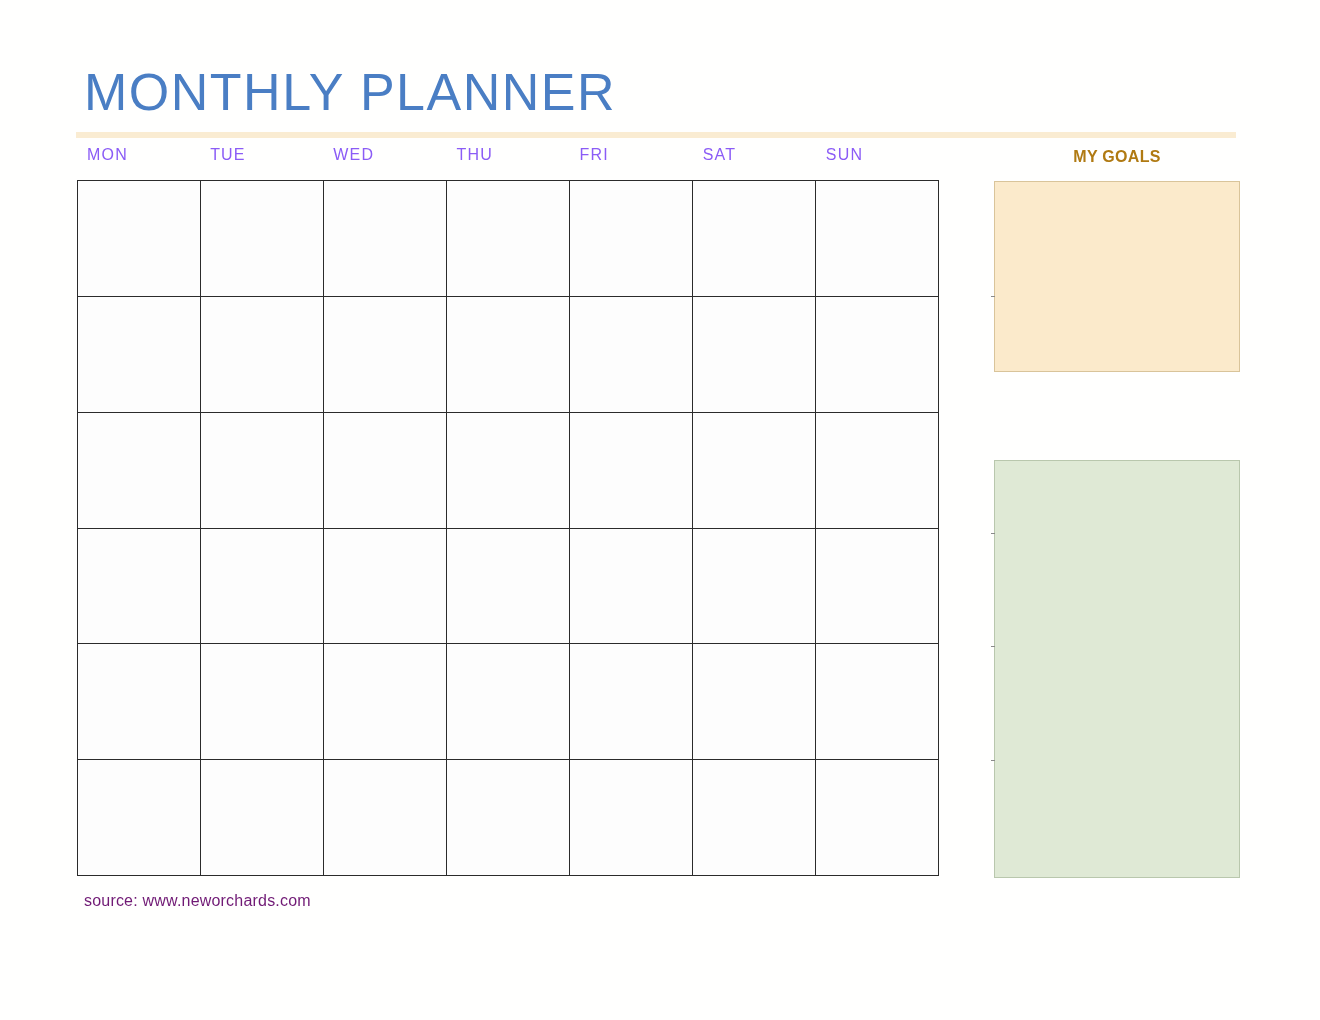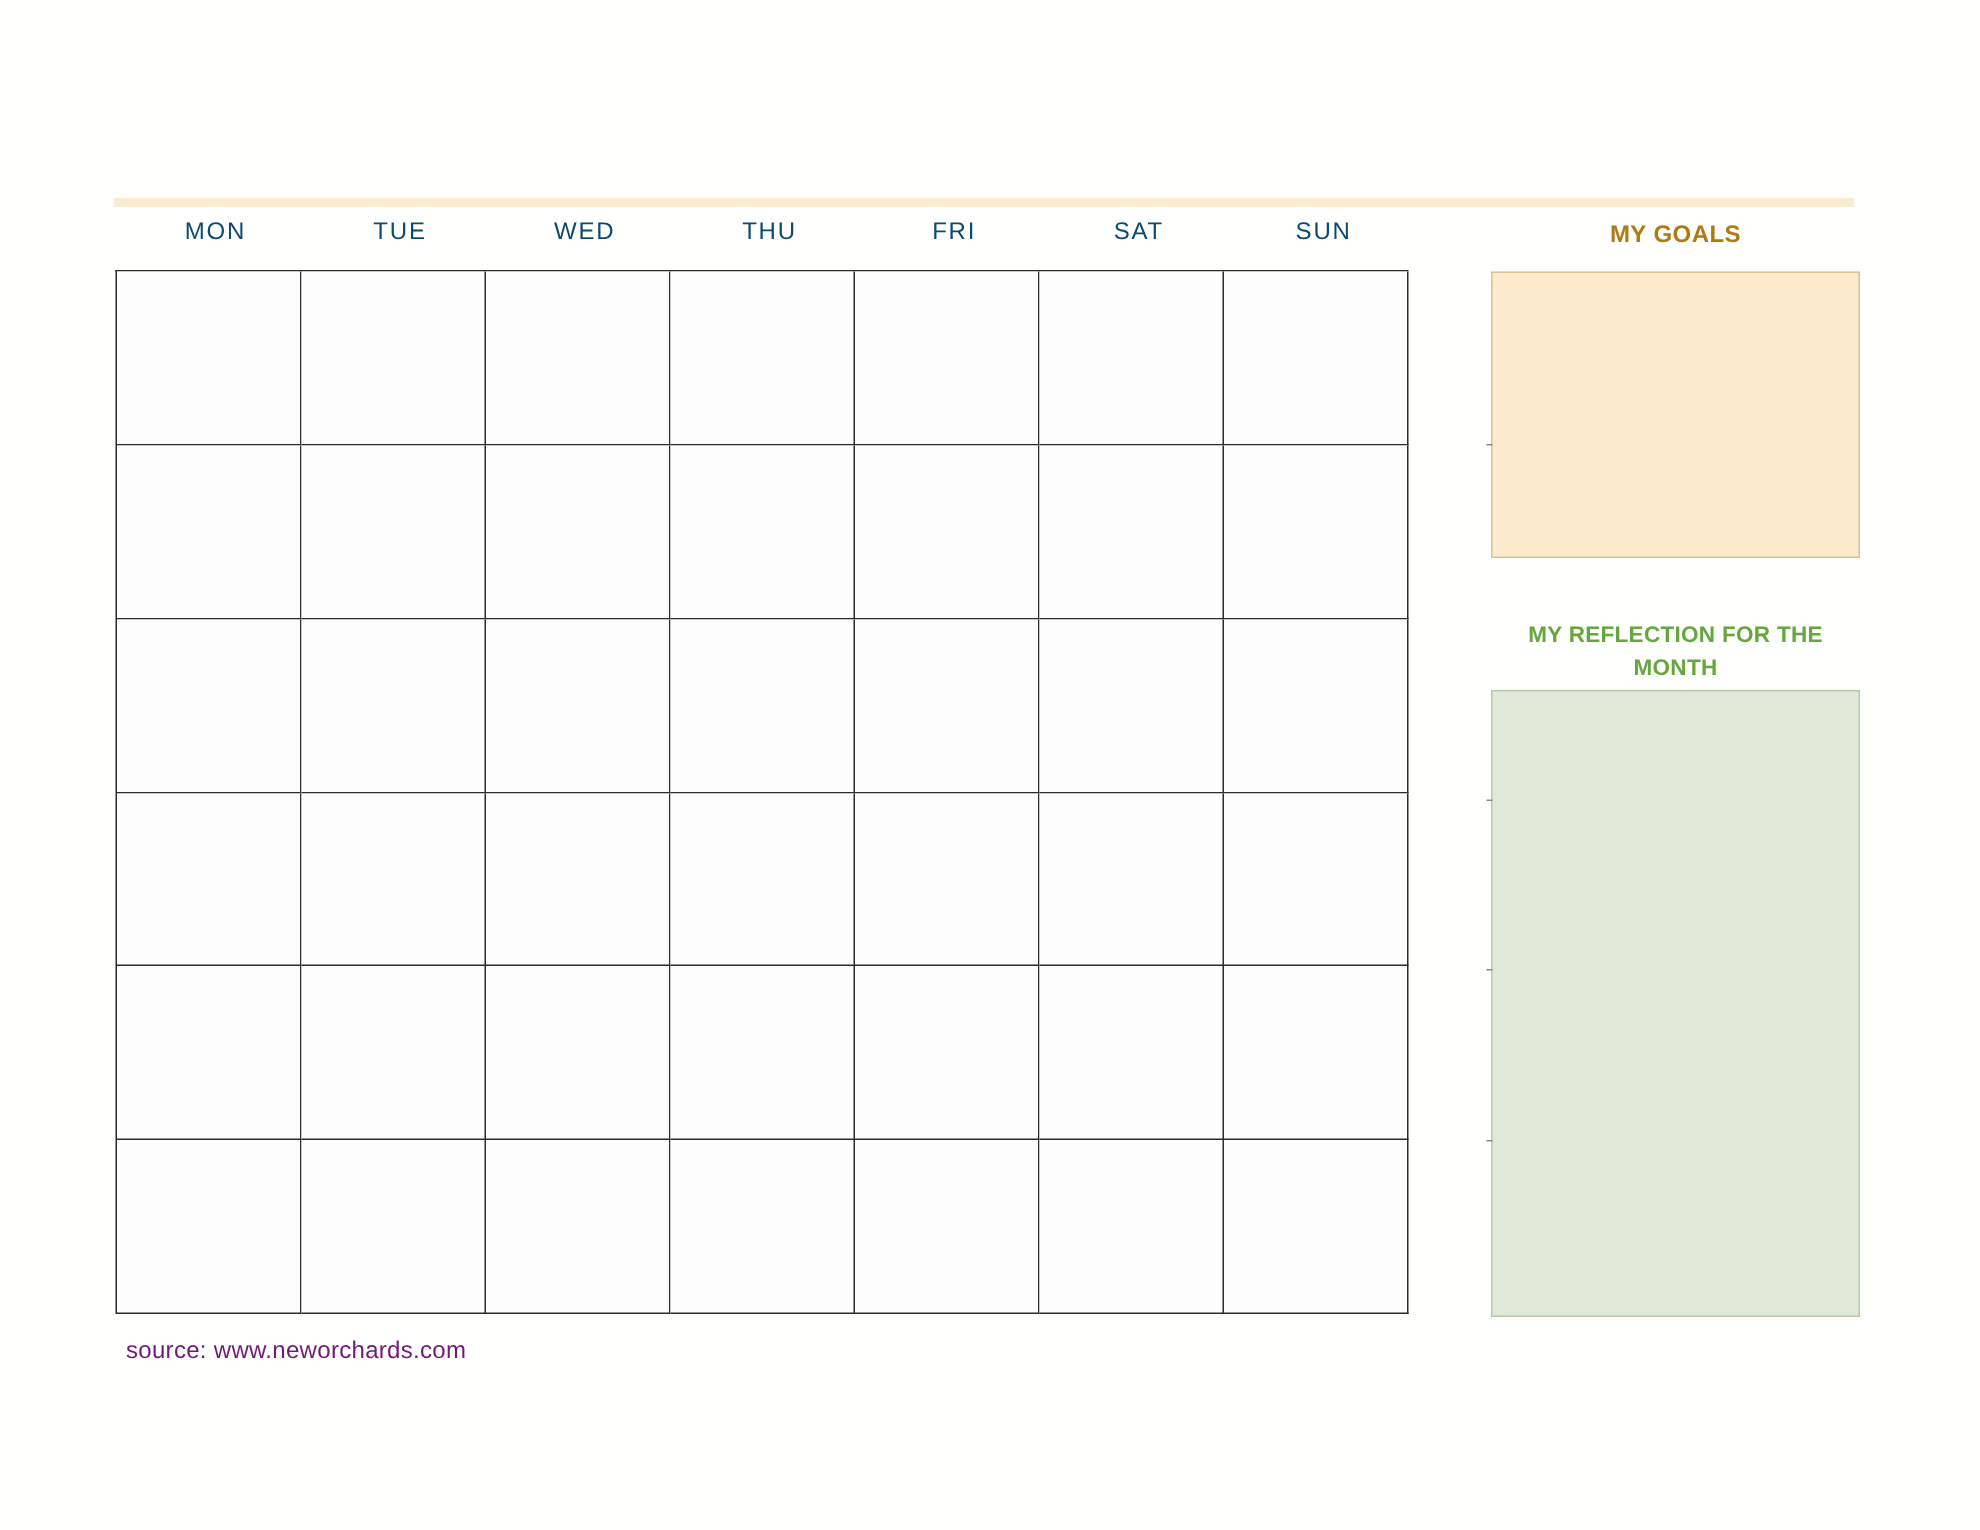--- a/index.html
+++ b/index.html
@@ -50,25 +50,24 @@
     left: 77px;
     top: 146px;
     width: 862px;
     height: 30px;
     display: flex;
   }
   .weekday {
     width: 123.2px;
     font-size: 16px;
     letter-spacing: 1.2px;
-    color: #0c4a6e;
+    color: #8b5cf6;
     font-weight: 400;
     padding-left: 10px;
     box-sizing: border-box;
-    text-align: center;
   }
 
   
   .calendar {
     position: absolute;
     left: 77px;
     top: 180px;
     width: 862px;
     height: 696px;
     display: grid;
@@ -158,20 +157,21 @@
     font-size: 16px;
     color: #701a75;
     letter-spacing: 0.2px;
   }
 </style>
 </head>
 <body>
 
 <div class="page">
 
+  <div class="title">MONTHLY PLANNER</div>
 
   <div class="title-rule"></div>
 
   <div class="weekdays">
     <div class="weekday">MON</div>
     <div class="weekday">TUE</div>
     <div class="weekday">WED</div>
     <div class="weekday">THU</div>
     <div class="weekday">FRI</div>
     <div class="weekday">SAT</div>
@@ -225,21 +225,20 @@
     <div class="cell"></div>
     <div class="cell"></div>
     <div class="cell"></div>
     <div class="cell"></div>
   </div>
 
   <div class="goals-label">MY GOALS</div>
   <div class="goals-box"></div>
   <div class="goals-tick"></div>
 
-  <div class="reflection-label">MY REFLECTION FOR THE MONTH</div>
   <div class="reflection-box"></div>
   <div class="ref-tick t1"></div>
   <div class="ref-tick t2"></div>
   <div class="ref-tick t3"></div>
 
   <div class="source">source: www.neworchards.com</div>
 
 </div>
 
 </body></html>

